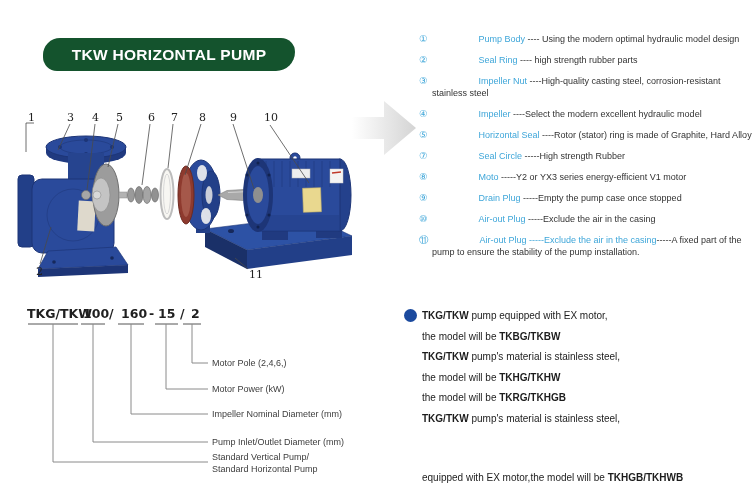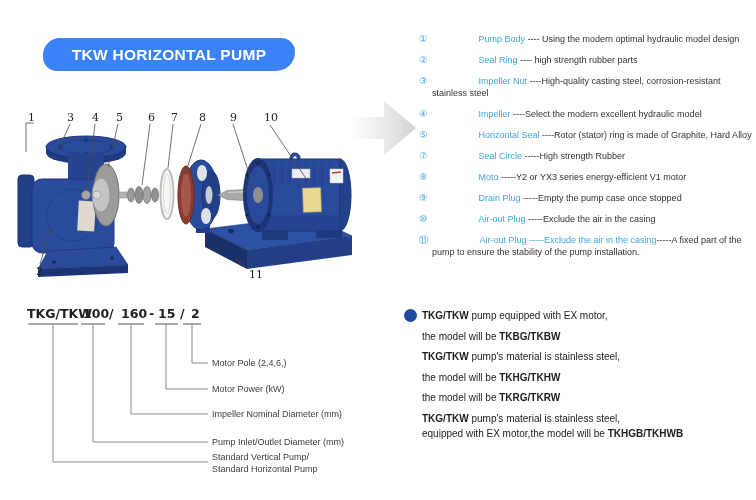--- a/index.html
+++ b/index.html
@@ -3,21 +3,21 @@
 <meta charset="utf-8">
 <style>
   html,body{margin:0;padding:0;}
   body{
     width:756px;height:500px;position:relative;background:#ffffff;
     font-family:"Liberation Sans",sans-serif;overflow:hidden;
   }
   
   .banner{
     position:absolute;left:43px;top:38px;width:252px;height:33px;
-    background:#3b82f6;border-radius:17px 14px 19px 14px;
+    background:#14532d;border-radius:17px 14px 19px 14px;
     display:flex;align-items:center;justify-content:center;
   }
   .banner span{
     color:#ffffff;font-weight:bold;font-size:15.5px;letter-spacing:.3px;
   }
   
   .pump-svg{position:absolute;left:0;top:95px;}
   
   .parts-list{
     position:absolute;left:419px;top:33px;width:336px;
@@ -40,21 +40,21 @@
     position:absolute;left:404px;top:306px;width:352px;
     font-size:10px;color:#1c1c1c;
   }
   .ex-bullet{
     position:absolute;left:0;top:3px;width:13px;height:13px;
     border-radius:50%;background:#1b4a9e;
   }
   .ex-groups{margin-left:18px;}
   .exl{height:20.5px;line-height:20.5px;white-space:nowrap;}
   .ex-group:last-child .exl:first-child{height:19px;line-height:19px;}
-  .ex-group:last-child .exl:last-child{height:13px;line-height:12px;}
+  .ex-group:last-child .exl:last-child{height:13px;line-height:12px;margin-top:44px;}
 </style>
 </head>
 <body>
 
 <div class="banner">
   <span>TKW HORIZONTAL PUMP</span>
 </div>
 
 <svg class="pump-svg" width="420" height="200" viewBox="0 0 420 200">
   <defs>
@@ -278,21 +278,21 @@
         <div class="exl"><b>TKG/TKW</b><span> pump equipped with EX motor,</span></div>
         <div class="exl"><span>the model will be </span><b>TKBG/TKBW</b></div>
       </div>
 
       <div class="ex-group">
         <div class="exl"><b>TKG/TKW</b><span> pump's material is stainless steel,</span></div>
         <div class="exl"><span>the model will be </span><b>TKHG/TKHW</b></div>
       </div>
 
       <div class="ex-group">
-        <div class="exl"><span>the model will be </span><b>TKRG/TKRW</b></div>
+        <div class="exl"><span>the model will be </span><b>TKRG/TKHGB</b></div>
       </div>
 
       <div class="ex-group">
         <div class="exl"><b>TKG/TKW</b><span> pump's material is stainless steel,</span></div>
         <div class="exl"><span>equipped with EX motor,the model will be </span><b>TKHGB/TKHWB</b></div>
       </div>
     </div>
 </div>
 
 </body></html>

